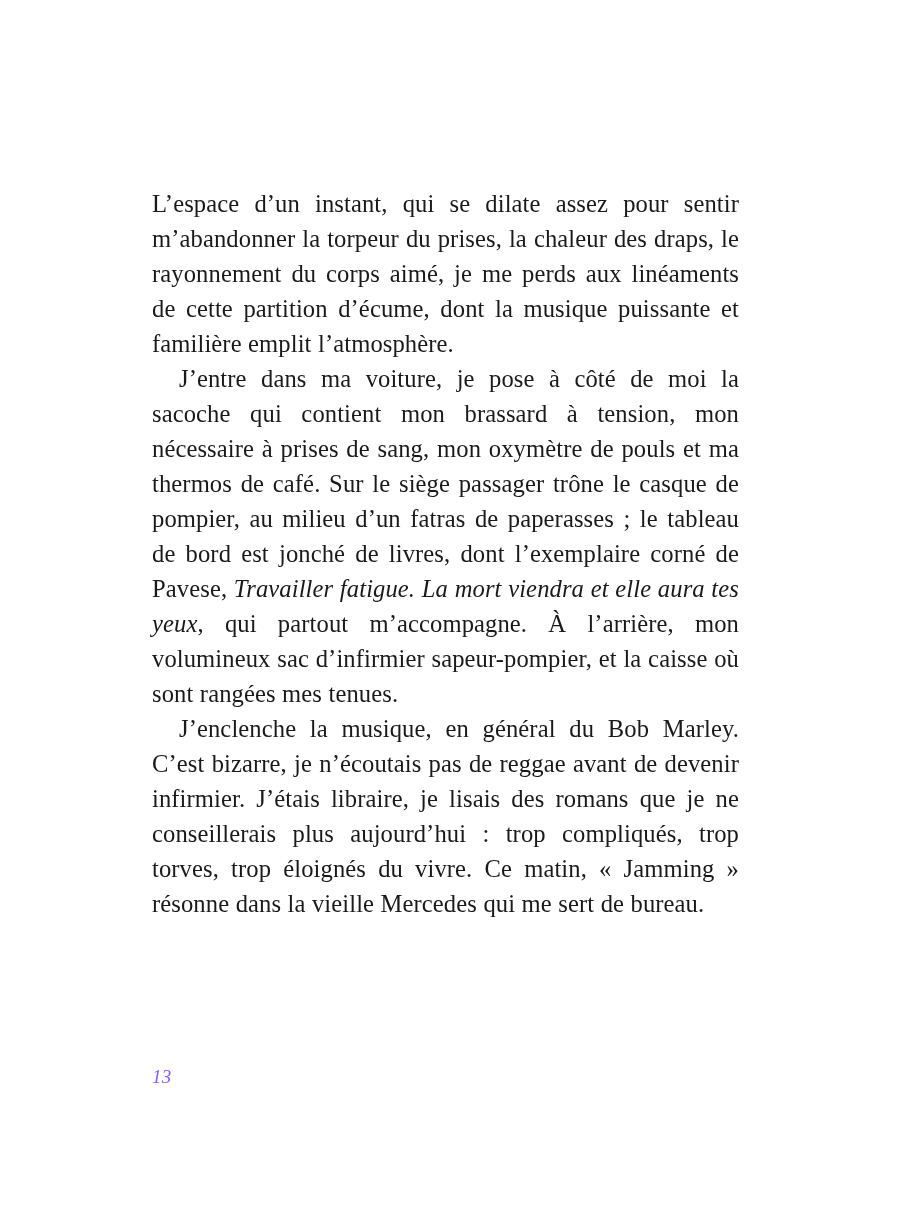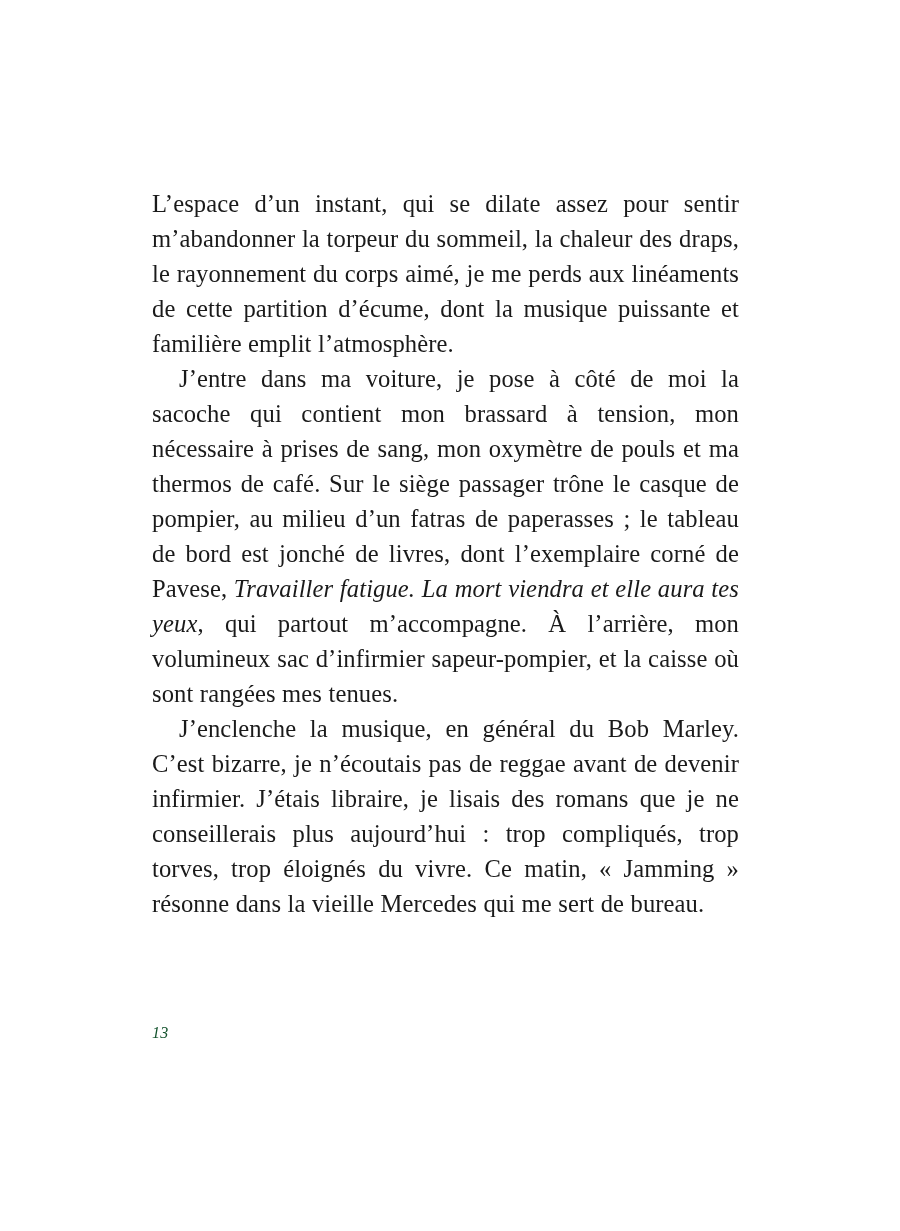--- a/index.html
+++ b/index.html
@@ -47,37 +47,37 @@
     text-indent: 27px;
   }
 
   .para .title-italic {
     font-style: italic;
   }
 
   .folio {
     position: absolute;
     left: 152px;
-    top: 1020px;
+    top: 1064px;
     font-family: "Liberation Serif", "DejaVu Serif", serif;
     font-style: italic;
-    font-size: 16px;
+    font-size: 19px;
     line-height: 26px;
-    color: #14532d;
+    color: #8b5cf6;
     letter-spacing: 0.3px;
   }
 </style>
 </head>
 <body>
 
 <div class="page">
 
   <div class="text-block">
 
-    <p class="para">L’espace d’un instant, qui se dilate assez pour sentir m’abandonner la torpeur du sommeil, la chaleur des draps, le rayonnement du corps aimé, je me perds aux linéaments de cette partition d’écume, dont la musique puissante et familière emplit l’atmosphère.</p>
+    <p class="para">L’espace d’un instant, qui se dilate assez pour sentir m’abandonner la torpeur du prises, la chaleur des draps, le rayonnement du corps aimé, je me perds aux linéaments de cette partition d’écume, dont la musique puissante et familière emplit l’atmosphère.</p>
 
 
     <p class="para indent"><span>J’entre dans ma voiture, je pose à côté de moi la sacoche qui contient mon brassard à tension, mon nécessaire à prises de sang, mon oxymètre de pouls et ma thermos de café. Sur le siège passager trône le casque de pompier, au milieu d’un fatras de paperasses ; le tableau de bord est jonché de livres, dont l’exemplaire corné de Pavese, </span><span class="title-italic">Travailler fatigue. La mort viendra et elle aura tes yeux</span><span>, qui partout m’accompagne. À l’arrière, mon volumineux sac d’infirmier sapeur-pompier, et la caisse où sont rangées mes tenues.</span></p>
 
     <p class="para indent">J’enclenche la musique, en général du Bob Marley. C’est bizarre, je n’écoutais pas de reggae avant de devenir infirmier. J’étais libraire, je lisais des romans que je ne conseillerais plus aujourd’hui : trop compliqués, trop torves, trop éloignés du vivre. Ce matin, « Jamming » résonne dans la vieille Mercedes qui me sert de bureau.</p>
 
   </div>
 
   <div class="folio">13</div>
 

